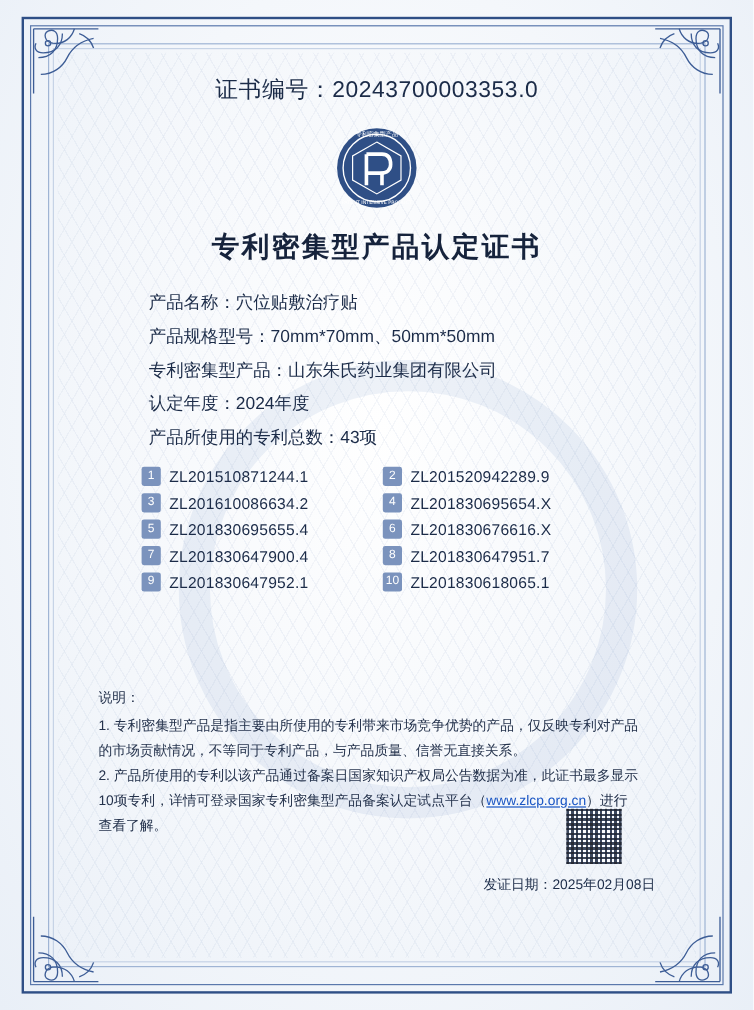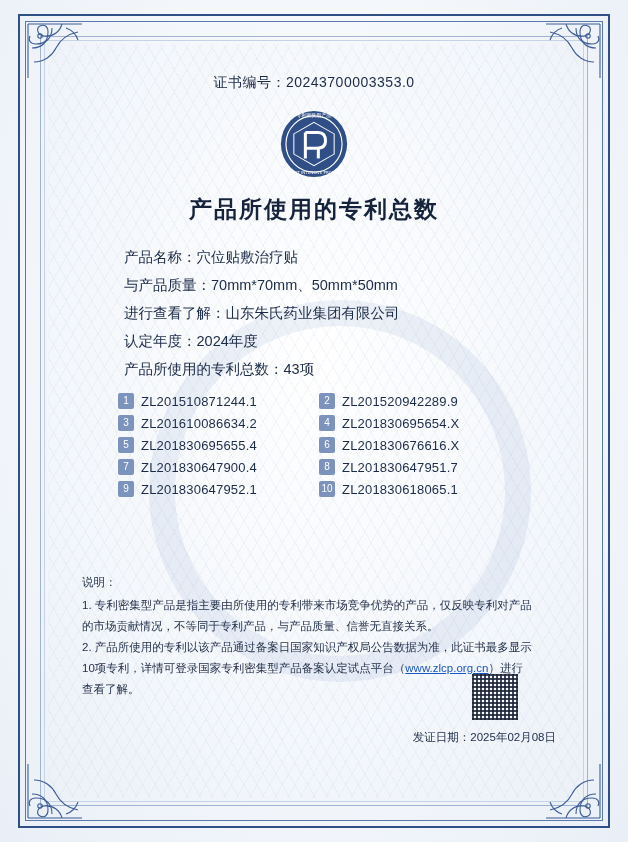--- a/index.html
+++ b/index.html
@@ -80,23 +80,23 @@
     border: 26px solid rgba(90,125,185,0.10);
     pointer-events: none;
   }
 
   .content {
     position: absolute;
     left: 60px; top: 52px; right: 60px; bottom: 52px;
   }
 
   .cert-no {
-    margin-top: 22px;
+    margin-top: 10px;
     text-align: center;
-    font-size: 14px;
+    font-size: 19px;
     color: #1b2b48;
     letter-spacing: 0.5px;
   }
   .cert-no .label { }
   .cert-no .value { }
 
   .emblem-wrap {
     margin-top: 16px;
     display: flex;
     justify-content: center;
@@ -178,21 +178,21 @@
     background-color: #ffffff;
     background-image:
       repeating-linear-gradient(90deg, #1d2a44 0 2px, #ffffff 2px 4px),
       repeating-linear-gradient(0deg, #1d2a44 0 2px, #ffffff 2px 4px);
     background-blend-mode: multiply;
     opacity: 0.85;
   }
 
   .issue-date {
     position: absolute;
-    right: 12px;
+    right: 22px;
     top: 678px;
     font-size: 11.5px;
     color: #1b2b48;
     text-align: right;
   }
 </style>
 </head>
 <body>
 
 <div class="certificate">
@@ -257,33 +257,33 @@
         <circle cx="50" cy="50" r="46" fill="#2f4f86"></circle>
         <circle cx="50" cy="50" r="39" fill="none" stroke="#ffffff" stroke-width="1.6"></circle>
         <path d="M50 20 L78 36 L78 64 L50 80 L22 64 L22 36 Z" fill="none" stroke="#ffffff" stroke-width="1.4"></path>
         <path d="M38 34 L38 70 M38 34 L56 34 C64 34 66 40 66 46 C66 52 62 56 54 56 L38 56" fill="none" stroke="#ffffff" stroke-width="4.2"></path>
         <path d="M56 56 L56 70" stroke="#ffffff" stroke-width="4.2"></path>
         <text x="50" y="13" text-anchor="middle" font-size="7" fill="#ffffff" font-family="DejaVu Sans, sans-serif">专利密集型产品</text>
         <text x="50" y="92" text-anchor="middle" font-size="5.6" fill="#ffffff" font-family="DejaVu Sans, sans-serif">PATENT INTENSIVE PRODUCT</text>
       </svg>
     </div>
 
-    <div class="title">产品所使用的专利总数</div>
+    <div class="title">专利密集型产品认定证书</div>
 
     <div class="fields">
       <div class="field-row">
         <span class="field-label">产品名称：</span>
         <span class="field-value">穴位贴敷治疗贴</span>
       </div>
       <div class="field-row">
-        <span class="field-label">与产品质量：</span>
+        <span class="field-label">产品规格型号：</span>
         <span class="field-value">70mm*70mm、50mm*50mm</span>
       </div>
       <div class="field-row">
-        <span class="field-label">进行查看了解：</span>
+        <span class="field-label">专利密集型产品：</span>
         <span class="field-value">山东朱氏药业集团有限公司</span>
       </div>
       <div class="field-row">
         <span class="field-label">认定年度：</span>
         <span class="field-value">2024年度</span>
       </div>
       <div class="field-row">
         <span class="field-label">产品所使用的专利总数：</span>
         <span class="field-value">43项</span>
       </div>

